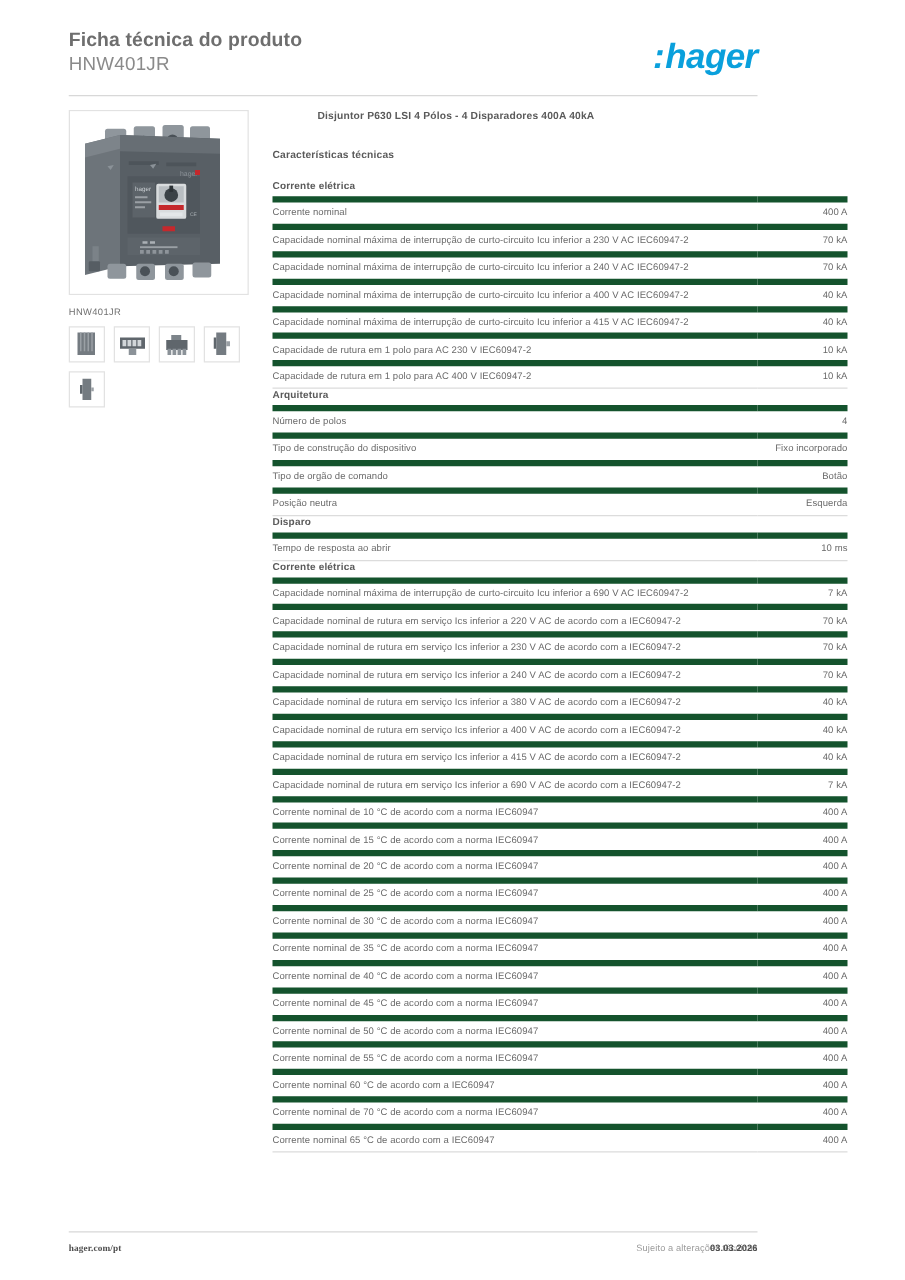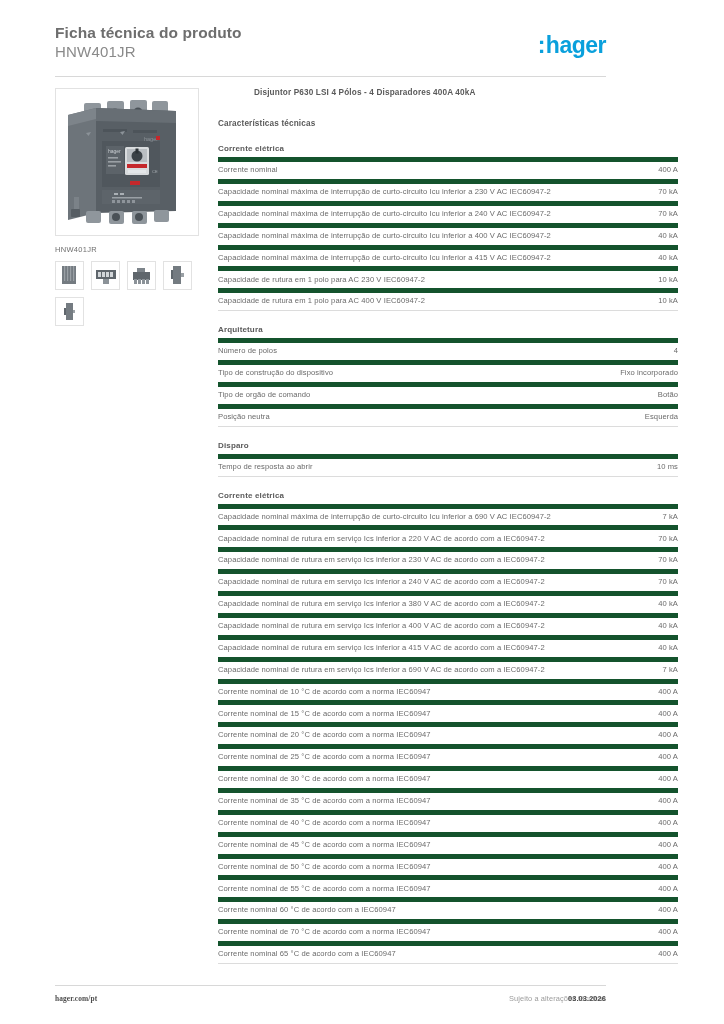--- a/index.html
+++ b/index.html
@@ -41,25 +41,26 @@
     font-size: 15px;
     font-weight: normal;
     color: #8a8a8a;
     line-height: 19px;
     letter-spacing: .2px;
   }
   .logo {
     position: absolute;
     right: 0;
     top: 8px;
-    font-size: 23px;
+    font-size: 28px;
     font-weight: bold;
     color: #0aa0dc;
     letter-spacing: -0.5px;
     line-height: 26px;
+    font-style: italic;
   }
   .logo .dots {
     display: inline-block;
     margin-right: 1px;
   }
   .header-rule {
     position: absolute;
     left: 55px;
     right: 46px;
     top: 76px;
@@ -130,21 +131,20 @@
     color: #5a5a5a;
     letter-spacing: .15px;
     margin-bottom: 16px;
   }
   .group-title {
     font-size: 8px;
     font-weight: bold;
     color: #5a5a5a;
     letter-spacing: .15px;
     padding-bottom: 4px;
-    margin-top: 14px;
   }
   .group-title.first { margin-top: 0; }
 
   table.spec {
     width: 100%;
     border-collapse: collapse;
     table-layout: fixed;
   }
   table.spec tr {
     border-top: 5px solid #14532d;

